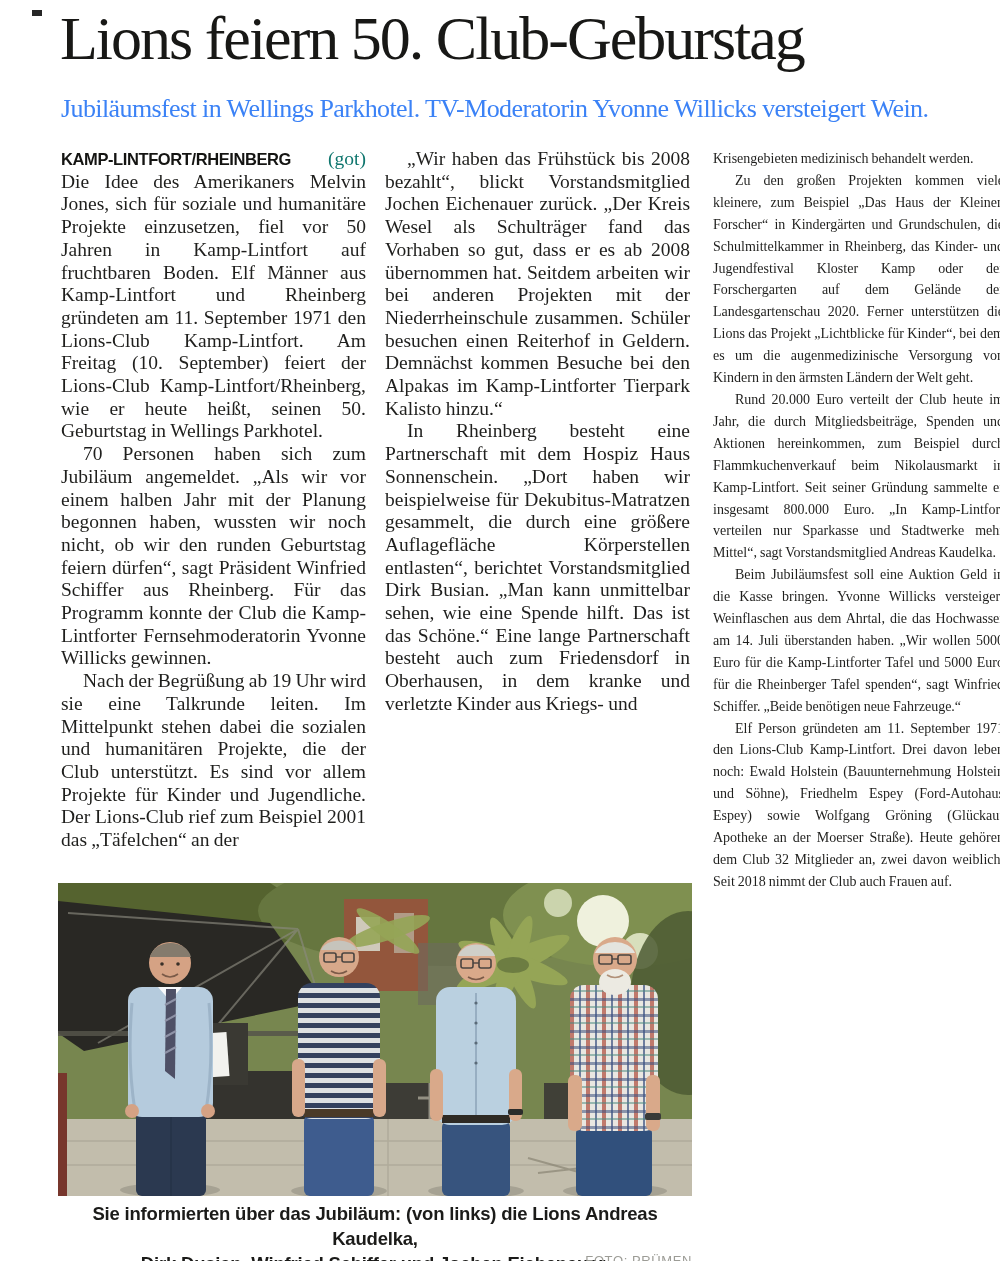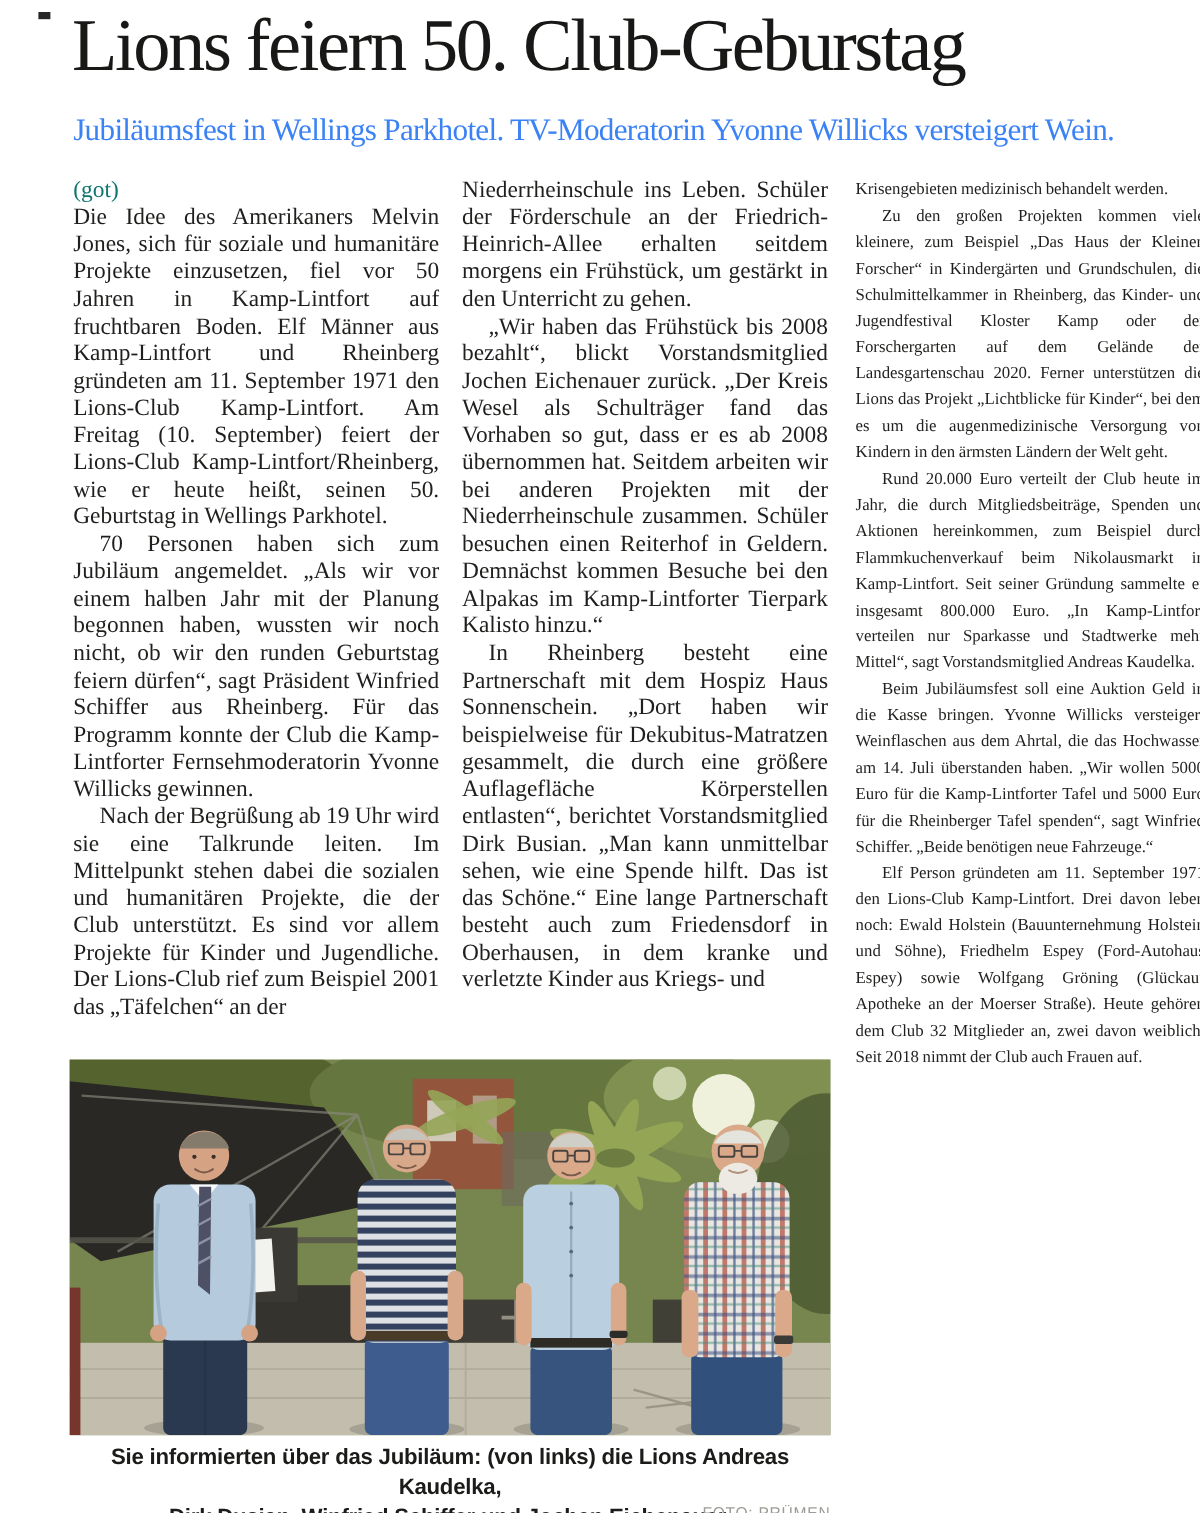--- a/index.html
+++ b/index.html
@@ -42,29 +42,29 @@
 
 <div class="page">
   <div class="scan-mark"></div>
 
   <h1 class="headline">Lions feiern 50. Club-Geburstag</h1>
   <h2 class="subheadline">Jubiläumsfest in Wellings Parkhotel. TV-Moderatorin Yvonne Willicks versteigert Wein.</h2>
 
   <div class="col col-1">
     <p class="para lead">
       <span class="dl-line">
+          <span class="dateline">KAMP-LINTFORT/RHEINBERG</span>
           <span class="byline">(got)</span>
         </span><span>Die Idee des Amerikaners Melvin Jones, sich für soziale und humanitäre Projekte einzusetzen, fiel vor 50 Jahren in Kamp-Lintfort auf fruchtbaren Boden. Elf Männer aus Kamp-Lintfort und Rheinberg gründeten am 11. September 1971 den Lions-Club Kamp-Lintfort. Am Freitag (10. September) feiert der Lions-Club Kamp-Lintfort/Rheinberg, wie er heute heißt, seinen 50. Geburtstag in Wellings Parkhotel.</span>
     </p>
     <p class="para indent">70 Personen haben sich zum Jubiläum angemeldet. „Als wir vor einem halben Jahr mit der Planung begonnen haben, wussten wir noch nicht, ob wir den runden Geburtstag feiern dürfen“, sagt Präsident Winfried Schiffer aus Rheinberg. Für das Programm konnte der Club die Kamp-Lintforter Fernsehmoderatorin Yvonne Willicks gewinnen.</p>
     <p class="para indent">Nach der Begrüßung ab 19 Uhr wird sie eine Talkrunde leiten. Im Mittelpunkt stehen dabei die sozialen und humanitären Projekte, die der Club unterstützt. Es sind vor allem Projekte für Kinder und Jugendliche. Der Lions-Club rief zum Beispiel 2001 das „Täfelchen“ an der</p>
   </div>
 
   <div class="col col-2">
-    <p class="para">Niederrheinschule ins Leben. Schüler der Förderschule an der Friedrich-Heinrich-Allee erhalten seitdem morgens ein Frühstück, um gestärkt in den Unterricht zu gehen.</p>
     <p class="para indent">„Wir haben das Frühstück bis 2008 bezahlt“, blickt Vorstandsmitglied Jochen Eichenauer zurück. „Der Kreis Wesel als Schulträger fand das Vorhaben so gut, dass er es ab 2008 übernommen hat. Seitdem arbeiten wir bei anderen Projekten mit der Niederrheinschule zusammen. Schüler besuchen einen Reiterhof in Geldern. Demnächst kommen Besuche bei den Alpakas im Kamp-Lintforter Tierpark Kalisto hinzu.“</p>
     <p class="para indent">In Rheinberg besteht eine Partnerschaft mit dem Hospiz Haus Sonnenschein. „Dort haben wir beispielweise für Dekubitus-Matratzen gesammelt, die durch eine größere Auflagefläche Körperstellen entlasten“, berichtet Vorstandsmitglied Dirk Busian. „Man kann unmittelbar sehen, wie eine Spende hilft. Das ist das Schöne.“ Eine lange Partnerschaft besteht auch zum Friedensdorf in Oberhausen, in dem kranke und verletzte Kinder aus Kriegs- und</p>
   </div>
 
   <div class="col col-3">
     <p class="para">Krisengebieten medizinisch behandelt werden.</p>
     <p class="para indent">Zu den großen Projekten kommen viele kleinere, zum Beispiel „Das Haus der Kleinen Forscher“ in Kindergärten und Grundschulen, die Schulmittelkammer in Rheinberg, das Kinder- und Jugendfestival Kloster Kamp oder der Forschergarten auf dem Gelände der Landesgartenschau 2020. Ferner unterstützen die Lions das Projekt „Lichtblicke für Kinder“, bei dem es um die augenmedizinische Versorgung von Kindern in den ärmsten Ländern der Welt geht.</p>
     <p class="para indent">Rund 20.000 Euro verteilt der Club heute im Jahr, die durch Mitgliedsbeiträge, Spenden und Aktionen hereinkommen, zum Beispiel durch Flammkuchenverkauf beim Nikolausmarkt in Kamp-Lintfort. Seit seiner Gründung sammelte er insgesamt 800.000 Euro. „In Kamp-Lintfort verteilen nur Sparkasse und Stadtwerke mehr Mittel“, sagt Vorstandsmitglied Andreas Kaudelka.</p>
     <p class="para indent">Beim Jubiläumsfest soll eine Auktion Geld in die Kasse bringen. Yvonne Willicks versteigert Weinflaschen aus dem Ahrtal, die das Hochwasser am 14. Juli überstanden haben. „Wir wollen 5000 Euro für die Kamp-Lintforter Tafel und 5000 Euro für die Rheinberger Tafel spenden“, sagt Winfried Schiffer. „Beide benötigen neue Fahrzeuge.“</p>
     <p class="para indent">Elf Person gründeten am 11. September 1971 den Lions-Club Kamp-Lintfort. Drei davon leben noch: Ewald Holstein (Bauunternehmung Holstein und Söhne), Friedhelm Espey (Ford-Autohaus Espey) sowie Wolfgang Gröning (Glückauf Apotheke an der Moerser Straße). Heute gehören dem Club 32 Mitglieder an, zwei davon weiblich. Seit 2018 nimmt der Club auch Frauen auf.</p>

